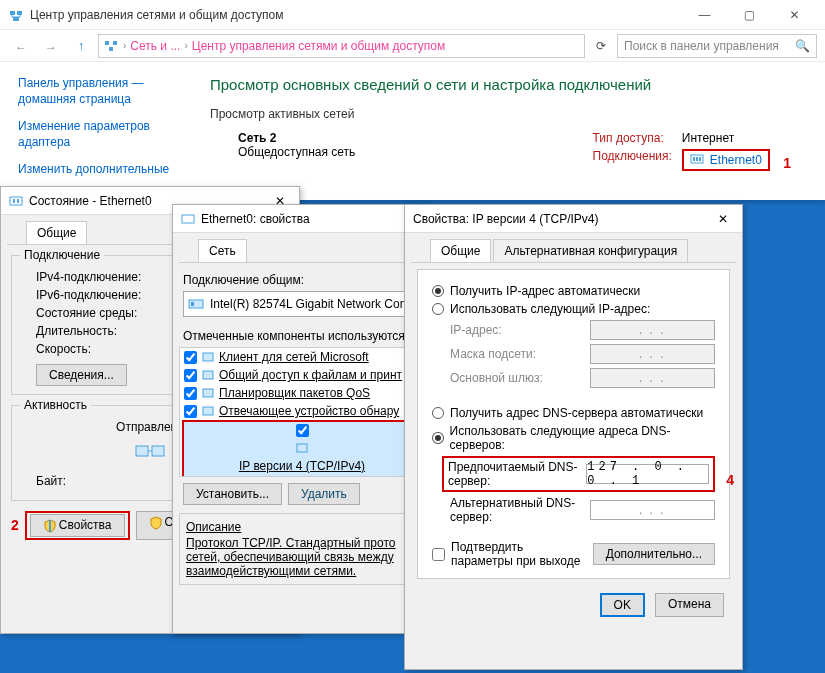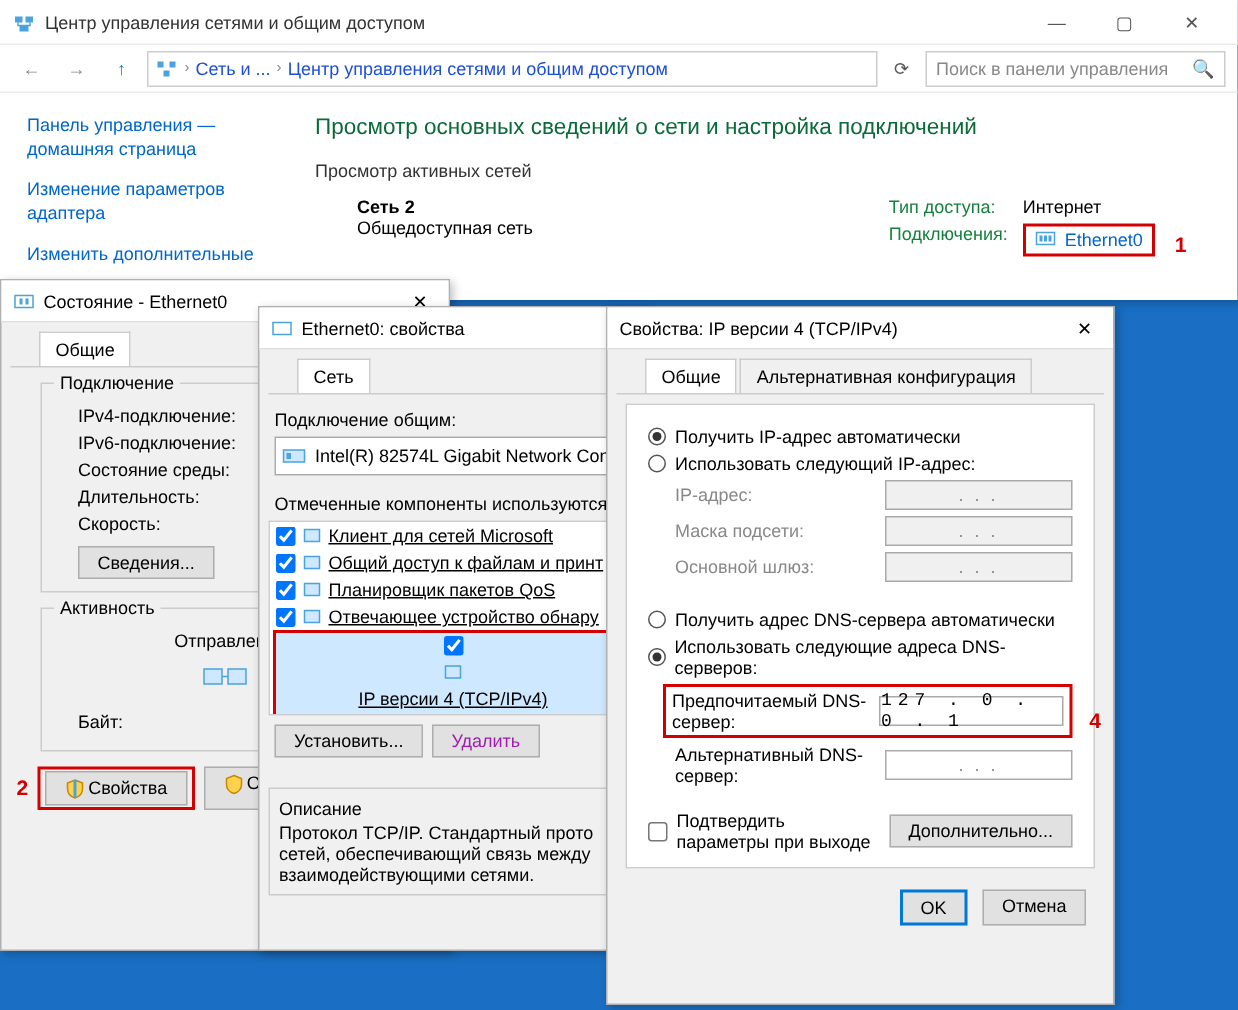--- a/index.html
+++ b/index.html
@@ -12,58 +12,58 @@
 .titlebar .title { flex: 1; color: #333; }
 .titlebar .win-btns { display: flex; }
 .titlebar .win-btn { width: 45px; height: 28px; display: flex; align-items: center; justify-content: center; color: #555; }
 
 
 #cp-window { left: 0; top: 0; width: 825px; height: 200px; border: none; }
 #cp-window .nav-row { height: 32px; display: flex; align-items: center; gap: 4px; padding: 0 8px; border-bottom: 1px solid #eaeaea; }
 .nav-arrow { width: 26px; height: 22px; display:flex;align-items:center;justify-content:center; color:#888; border-radius:3px; }
 .nav-arrow.enabled { color: #0078d7; }
 .breadcrumb { flex: 1; height: 24px; border: 1px solid #ccc; display: flex; align-items: center; padding: 0 4px; gap: 4px; background:#fff; }
-.breadcrumb .crumb { color: #1d4ed8; white-space: nowrap; }
+.breadcrumb .crumb { color: #ec4899; white-space: nowrap; }
 .breadcrumb .sep { color:#888; font-size:10px; }
 .search-box { width: 200px; height: 24px; border: 1px solid #ccc; display:flex; align-items:center; padding: 0 6px; color:#888; gap:4px; }
 .cp-body { display:flex; }
 .cp-side { width: 200px; padding: 14px 18px; }
 .cp-side a { color: #0066cc; display:block; margin-bottom: 12px; line-height: 1.3; }
 .cp-main { flex:1; padding: 14px 24px 14px 10px; }
 .cp-main h1 { color: #0a6a3a; font-size: 15px; font-weight: normal; margin-bottom: 14px; }
 .cp-main .sub { color:#333; margin-bottom: 10px; }
 .net-row { display:flex; }
 .net-left { margin-left: 28px; }
 .net-left .name { font-weight: bold; }
 .net-right { margin-left: auto; margin-right: 10px; display:grid; grid-template-columns: auto auto; column-gap: 10px; row-gap: 4px; }
-.net-right .lbl { color:#15803d; }
+.net-right .lbl { color:#b91c1c; }
 .ethernet-link { color:#0066cc; border:2px solid #d40000; padding:1px 6px; display:inline-flex; align-items:center; gap:4px; }
 .red-num { color:#d40000; font-weight:bold; font-size:14px; }
 
 
 #status-dlg { left: 0; top: 186px; width: 300px; height: 448px; background:#f0f0f0; }
 .dlg-title { height: 28px; display:flex; align-items:center; padding:0 8px; border-bottom:1px solid #ddd; background:#fff; }
 .dlg-title .t { flex:1; }
 .dlg-body { padding: 6px; }
 .tabs { display:flex; border-bottom:1px solid #ccc;padding-left:19px; }
 .tab { padding: 4px 10px; border:1px solid #ccc; border-bottom:none; background:#fff; margin-right:2px; }
-.group { border:1px solid #ccc; margin:10px 20px; padding:10px 10px 8px; position:relative; }
+.group { border:1px solid #ccc; margin:10px 4px; padding:10px 10px 8px; position:relative; }
 .group legend,.group .legend { position:absolute; top:-8px; left:8px; background:#f0f0f0; padding:0 4px; }
 .kv { display:flex; justify-content:space-between; margin:4px 0 4px 14px; }
 .btn { display:inline-block; border:1px solid #adadad; background:#e1e1e1; padding:3px 12px; cursor:pointer; }
 .shield { display:inline-block; width:14px; height:14px; vertical-align:middle; margin-right:2px; }
 .btn-row { margin:6px 4px; display:flex; gap:6px; }
 .red-box { border:2px solid #d40000; padding:1px 3px; display:inline-block; }
 
 
 #props-dlg { left: 172px; top: 204px; width: 260px; height: 430px; background:#f0f0f0; }
 .complist { border:1px solid #ccc; background:#fff; height: 130px; overflow:hidden; margin:4px 0;text-decoration:underline; }
 .complist .row { display:flex; align-items:center; gap:4px; padding:2px 4px; white-space:nowrap; }
 .complist .row.sel { background:#cde8ff; border:2px solid #d40000; margin:0 2px;flex-direction:column; }
-.desc { border:1px solid #ccc; margin-top:20px; padding:6px; font-size:11px; }
+.desc { border:1px solid #ccc; margin-top:8px; padding:6px; font-size:11px;text-decoration:underline; }
 
 
 #ipv4-dlg { left: 404px; top: 204px; width: 339px; height: 466px; background:#f0f0f0; }
 #ipv4-dlg .inner { border:1px solid #ccc; margin:6px; background:#fff; padding:10px 14px; }
 .radio { display:flex; align-items:center; gap:6px; margin:4px 0; }
 .radio .dot { width:12px;height:12px;border:1px solid #555;border-radius:50%;display:inline-flex;align-items:center;justify-content:center; }
 .radio.sel .dot::after { content:""; width:6px;height:6px;background:#333;border-radius:50%; }
 .field-row { display:flex; align-items:center; margin:4px 0 4px 18px; }
 .field-row .flabel { width:190px; color:#888; }
 .field-row .flabel.active { color:#000; }
@@ -325,21 +325,21 @@
     <span>
             <svg width="14" height="14">
               <rect x="2" y="3" width="10" height="8" fill="#cde8ff" stroke="#4aa3df"></rect>
             </svg>
           </span>
     <span>Ответчик обнаружения тополог</span>
         </div>
       </div>
     <div style="display:flex;gap:6px;margin:6px 4px">
       <span class="btn">Установить...</span>
-      <span class="btn" style="color:#a21caf">Удалить</span>
+      <span class="btn" style="color:#0c4a6e">Удалить</span>
     </div>
     <div class="desc">
       <div style="margin-bottom:2px">Описание</div>
       <div>Протокол TCP/IP. Стандартный прото сетей, обеспечивающий связь между взаимодействующими сетями.</div>
     </div>
   </div>
 </div>
 
 <div id="ipv4-dlg" class="window">
   <div class="dlg-title">

